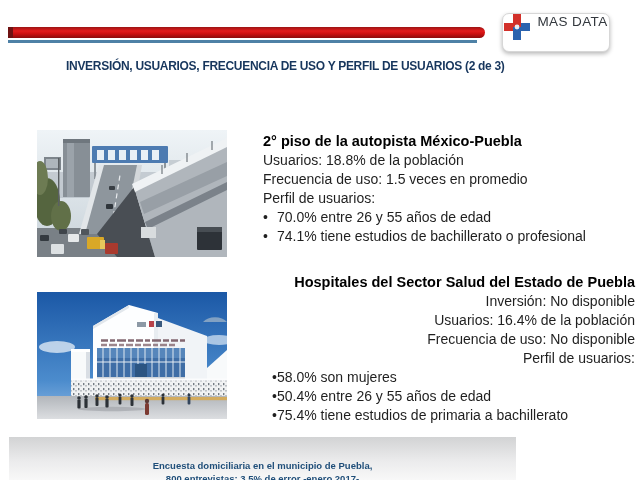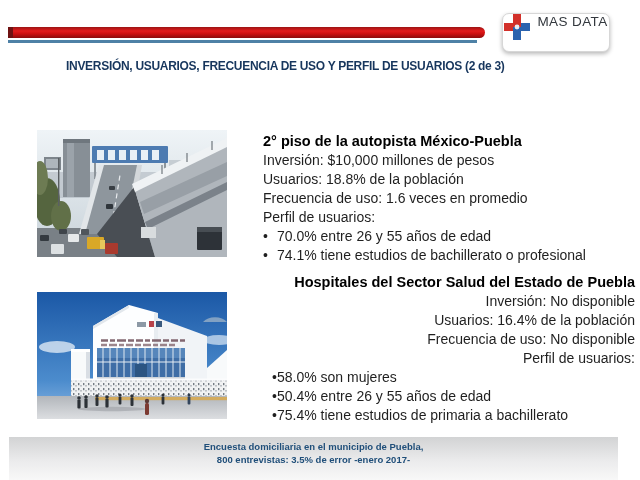--- a/index.html
+++ b/index.html
@@ -51,23 +51,23 @@
     font-size:14px; line-height:19px; color:#1f1f1f; white-space:nowrap;
   }
   .tb1 { top:132px; }
   .tb2 { top:273px;text-align:right; }
   .heading { font-size:14.5px; font-weight:bold; color:#000000; }
   .bullet { display:flex; }
   .bullet .marker { width:14px; flex:0 0 14px; }
 
   
   .footer {
-    position:absolute; left:9px; top:437px; width:609px; height:43px;
+    position:absolute; left:9px; top:437px; width:507px; height:43px;
     background:linear-gradient(180deg,#d2d3d4 0%,#ebebec 55%,#f8f8f8 100%);
-    text-align:center; padding-top:4px; box-sizing:border-box;
+    text-align:center; padding-top:23px; box-sizing:border-box;
   }
   .footer .f-line {
     font-size:9.5px; line-height:12.5px; font-weight:bold; color:#1f4e79;
     white-space:nowrap;
   }
 </style>
 </head>
 <body>
 
 <div class="slide">
@@ -147,23 +147,22 @@
       <rect x="63" y="110" width="5" height="9" fill="#e7c75c"></rect>
       <rect x="68" y="113" width="13" height="11" rx="1" fill="#a93a2e"></rect>
       <rect x="104" y="97" width="15" height="11" fill="#d8dcde"></rect>
       <rect x="160" y="97" width="25" height="23" rx="1" fill="#2d3238"></rect>
       <rect x="160" y="97" width="25" height="5" fill="#474d53"></rect>
     </svg>
   </div>
 
   <div class="textblock tb1">
     <div class="heading">2° piso de la autopista México-Puebla</div>
-    <div class="line">Inversión: $10,000 millones de pesos</div>
     <div class="line">Usuarios: 18.8% de la población</div>
-    <div class="line">Frecuencia de uso: 1.6 veces en promedio</div>
+    <div class="line">Frecuencia de uso: 1.5 veces en promedio</div>
     <div class="line">Perfil de usuarios:</div>
     <div class="line bullet">
       <span class="marker">•</span>
       <span>70.0% entre 26 y 55 años de edad</span>
     </div>
     <div class="line bullet">
       <span class="marker">•</span>
       <span>74.1% tiene estudios de bachillerato o profesional</span>
     </div>
   </div>

